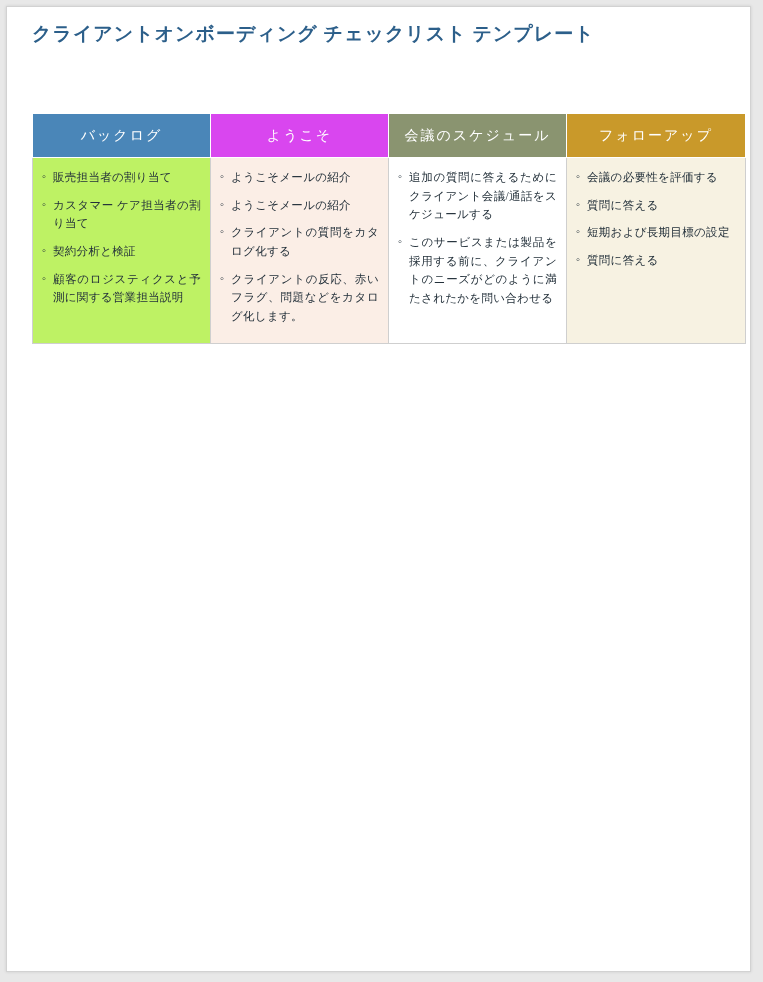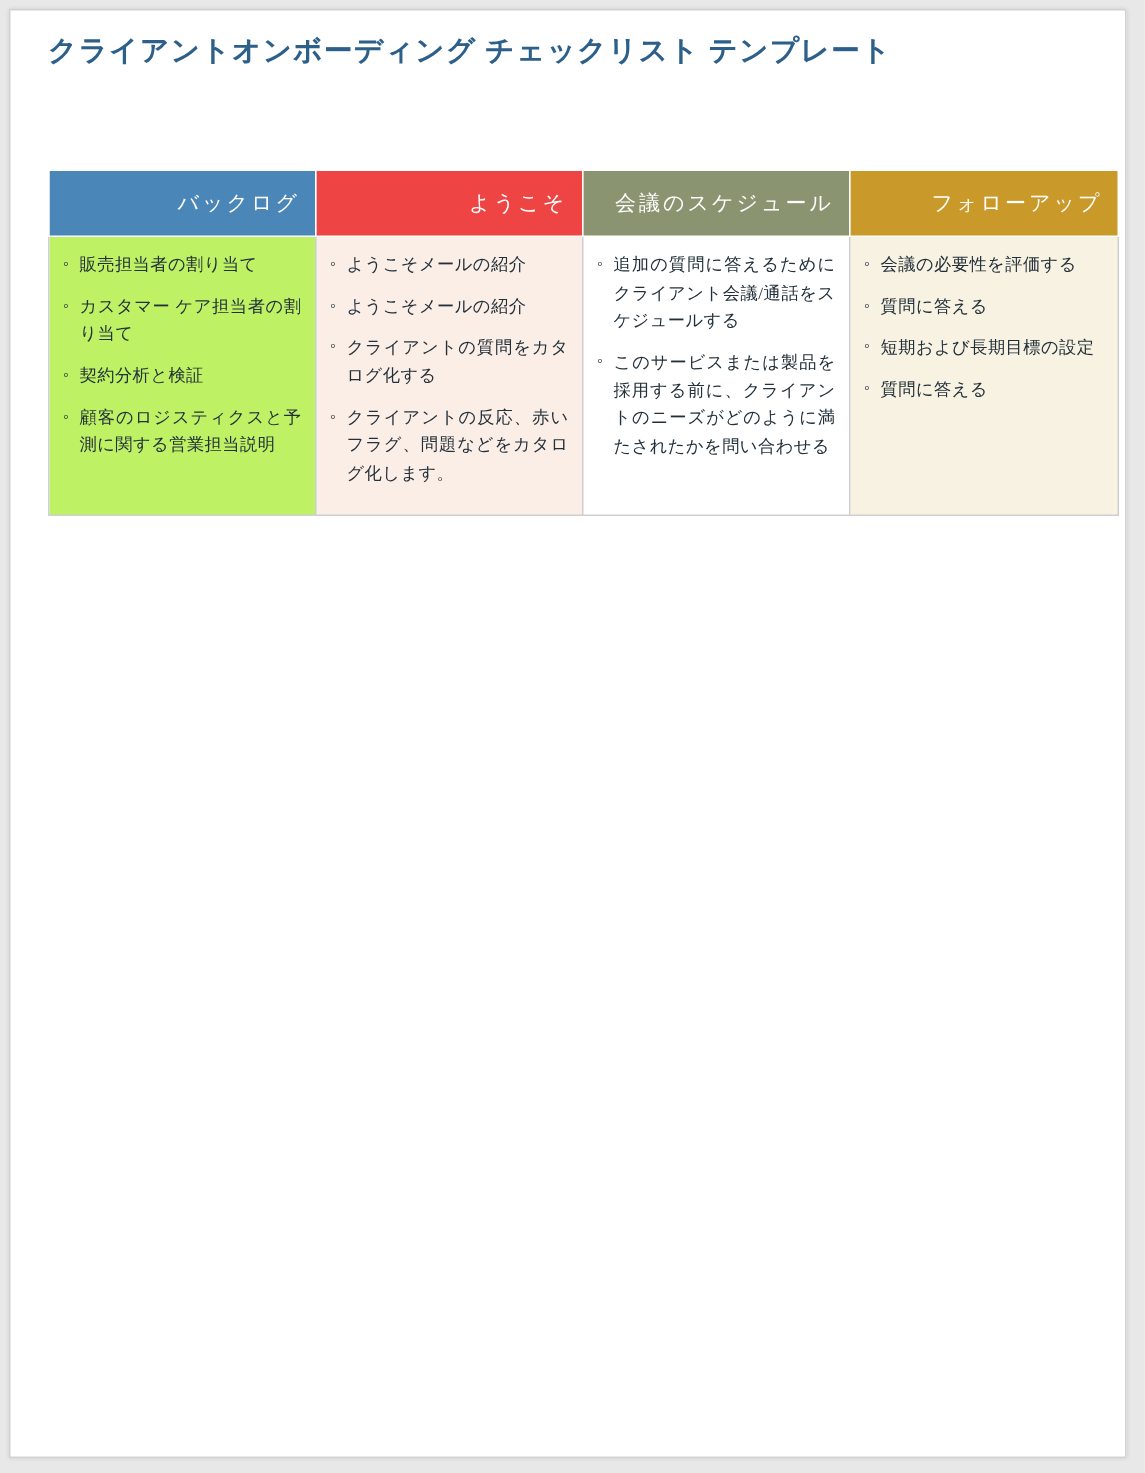--- a/index.html
+++ b/index.html
@@ -54,21 +54,21 @@
     table-layout: fixed;
   }
   table.board col.c0 { width: 178px; }
   table.board col.c1 { width: 178px; }
   table.board col.c2 { width: 178px; }
   table.board col.c3 { width: 179px; }
 
   th.hdr {
     height: 44px;
     padding: 0 10px;
-    text-align: right;
+    text-align: center;
     vertical-align: middle;
     font-family: "Liberation Serif", serif;
     font-size: 14px;
     font-weight: normal;
     letter-spacing: 2px;
     color: #ffffff;
     border: 1px solid #ffffff;
     box-sizing: border-box;
   }
   td.body {
@@ -134,21 +134,21 @@
     <table class="board">
       <colgroup>
         <col class="c0">
           <col class="c1">
           <col class="c2">
           <col class="c3">
       </colgroup>
       <thead>
         <tr>
           <th class="hdr" style="background:#4a86b8">バックログ</th>
-          <th class="hdr" style="background:#ef4444">ようこそ</th>
+          <th class="hdr" style="background:#d946ef">ようこそ</th>
           <th class="hdr" style="background:#8a9470">会議のスケジュール</th>
           <th class="hdr" style="background:#c9992a">フォローアップ</th>
         </tr>
       </thead>
       <tbody>
         <tr>
           <td class="body h1" style="background:#bef264">
             <ul class="items">
               <li>販売担当者の割り当て</li>
               <li>カスタマー ケア担当者の割り当て</li>

